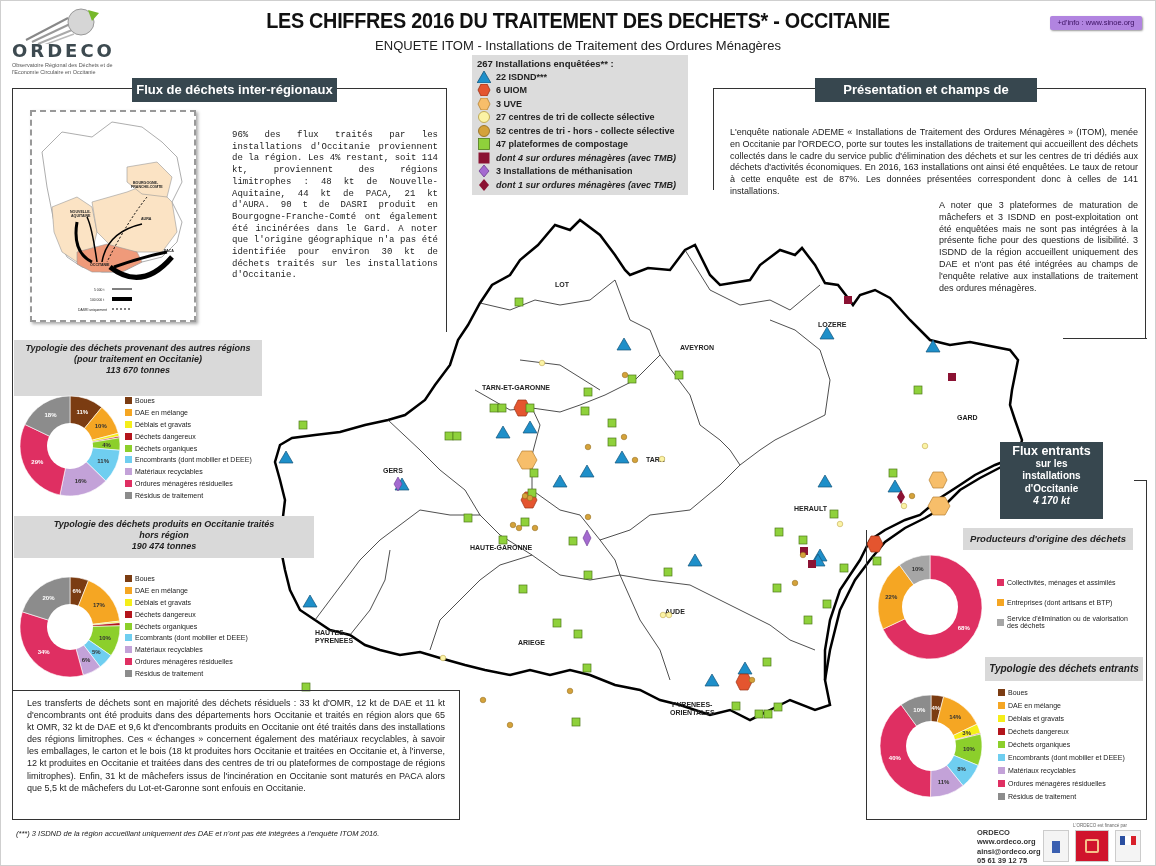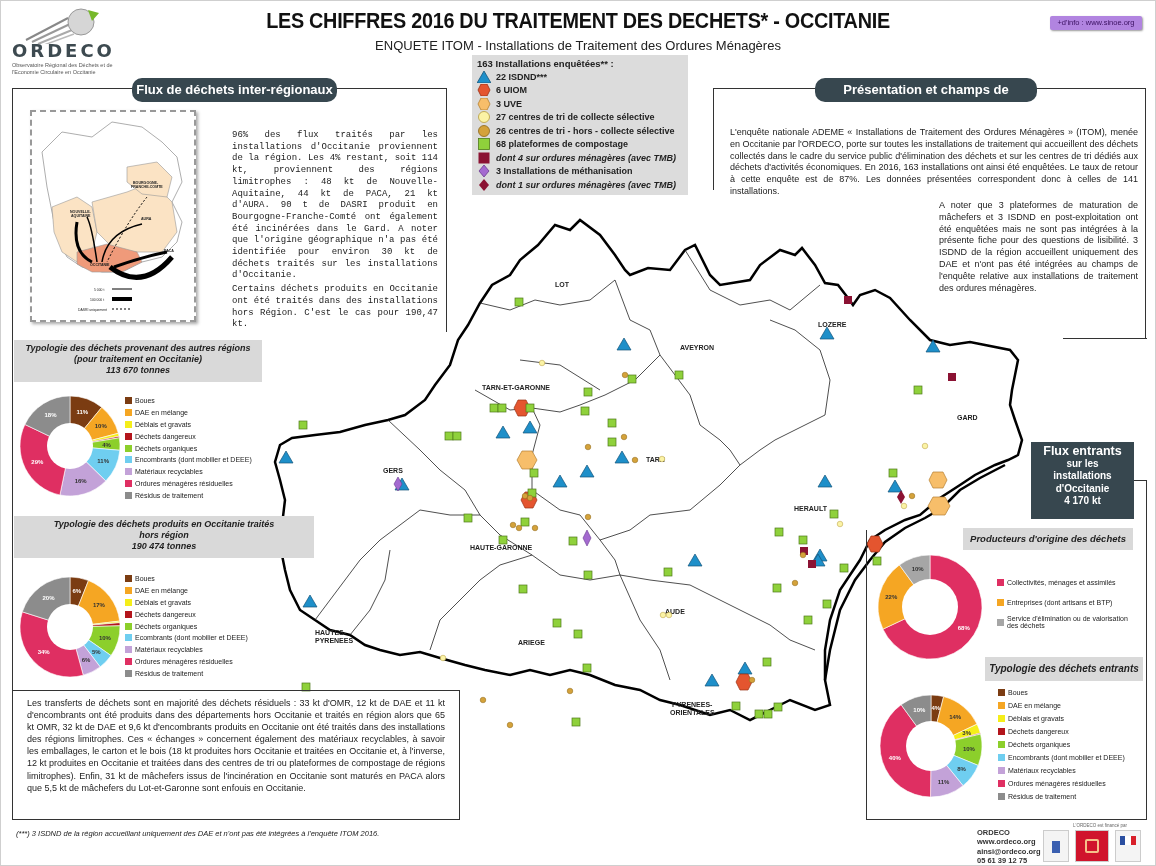--- a/index.html
+++ b/index.html
@@ -9,21 +9,21 @@
 
   
   .logo { left: 8px; top: 4px; width: 105px; height: 75px; }
   .logo-name { position: absolute; left: 4px; top: 36px; font-family: "DejaVu Sans", sans-serif; font-weight: bold; font-size: 18px; letter-spacing: 3px; color: #3d4a50; }
   .logo-sub { position: absolute; left: 4px; top: 58px; font-size: 5.5px; line-height: 6.5px; color: #555; width: 110px; }
   .main-title { left: 0; width: 1156px; top: 8px; text-align: center; font-family: "Liberation Sans", sans-serif; font-weight: bold; font-size: 22px; letter-spacing: -0.3px; color: #111; transform: scaleX(0.9); }
   .sub-title { left: 0; width: 1156px; top: 38px; text-align: center; font-size: 13px; color: #222; }
   .info-badge { left: 1050px; top: 16px; width: 92px; height: 14px; background: #b184e0; border-radius: 2px; font-size: 7.5px; color: #3a1060; text-align: center; line-height: 14px; box-shadow: 1px 1px 2px #999; }
 
   
-  .sec-head { background: #37474f; color: #fff; font-weight: bold; font-size: 13px; text-align: center; line-height: 24px; height: 24px; border-radius: 10px; }
+  .sec-head { background: #37474f; color: #fff; font-weight: bold; font-size: 13px; text-align: center; line-height: 24px; height: 24px; }
 
   
   .flux-box { left: 12px; top: 88px; width: 435px; height: 244px; border-top: 1px solid #333; border-left: 1px solid #333; border-right: 1px solid #333; }
   .flux-head { left: 132px; top: 78px; width: 205px; }
   .inset-map { left: 30px; top: 110px; width: 166px; height: 212px; border: 2px dashed #999; background: #fff; box-shadow: 2px 2px 3px #aaa; }
   .flux-text { left: 232px; top: 130px; width: 206px; font-size: 9px; line-height: 11.7px; text-align: justify; color: #222; }
   .flux-text p { margin-bottom: 2px; font-family: Liberation Mono, monospace; }
 
   
   .pres-box { left: 713px; top: 88px; width: 433px; height: 250px; border-top: 1px solid #333; border-right: 1px solid #333; }
@@ -47,21 +47,21 @@
   .donut-legend { font-size: 7px; color: #222; }
   .donut-legend .li { display: flex; align-items: center; height: 11.8px; }
   .donut-legend .sw { width: 7px; height: 7px; margin-right: 3px; flex: none; }
 
   .left-border { left: 12px; top: 332px; width: 1px; height: 360px; background: #333; }
 
   .bottom-text-box { left: 12px; top: 690px; width: 448px; height: 130px; border: 1px solid #333; padding: 6px 14px; font-size: 9px; line-height: 12.1px; text-align: justify; }
   .footnotes { left: 16px; top: 828px; font-size: 7.5px; font-style: italic; line-height: 12.5px; color: #222; }
 
   
-  .fe-box { left: 1031px; top: 442px; width: 103px; height: 77px; background: #37474f; color: #fff; text-align: center; font-weight: bold; font-size: 10px; line-height: 12.5px; padding-top: 3px; }
+  .fe-box { left: 1000px; top: 442px; width: 103px; height: 77px; background: #37474f; color: #fff; text-align: center; font-weight: bold; font-size: 10px; line-height: 12.5px; padding-top: 3px; }
   .fe-box .big { font-size: 12.5px; }
   .fe-line { left: 1134px; top: 480px; width: 13px; height: 1px; background: #333; }
   .fe-rightline { left: 1146px; top: 480px; width: 1px; height: 340px; background: #333; }
   .fe-box2 { left: 866px; top: 530px; width: 280px; height: 290px; border-left: 1px solid #333; border-bottom: 1px solid #333; }
   .prod-band { left: 963px; top: 528px; width: 170px; height: 22px; background: #d9d9d9; font-style: italic; font-weight: bold; font-size: 9.5px; text-align: center; line-height: 22px; }
   .typ-band { left: 985px; top: 657px; width: 158px; height: 24px; background: #d9d9d9; font-style: italic; font-weight: bold; font-size: 10px; text-align: center; line-height: 24px; }
 
   .contact { left: 977px; top: 828px; font-size: 7.5px; font-weight: bold; line-height: 9.3px; color: #333; }
   .funded { left: 1060px; top: 823px; font-size: 4.5px; color: #666; width: 80px; text-align: center; }
   .partner-logos { left: 1043px; top: 830px; display: flex; gap: 6px; }
@@ -83,21 +83,21 @@
   </svg>
   <div class="logo-name">ORDECO</div>
   <div class="logo-sub">Observatoire Régional des Déchets et de l'Economie Circulaire en Occitanie</div>
 </div>
 
 <div class="abs main-title">LES CHIFFRES 2016 DU TRAITEMENT DES DECHETS* - OCCITANIE</div>
 <div class="abs sub-title">ENQUETE ITOM - Installations de Traitement des Ordures Ménagères</div>
 <div class="abs info-badge">+d'info : www.sinoe.org</div>
 
 <div class="abs legend-box">
-  <div class="legend-title">163 Installations enquêtées** :</div>
+  <div class="legend-title">267 Installations enquêtées** :</div>
   <div class="legend-row">
     <span class="sym">
         <svg width="14" height="12">
           <polygon points="7,0 14,12 0,12" fill="#1e8fc9" stroke="#16557a" stroke-width="0.8"></polygon>
         </svg>
       </span>
     <span>22 ISDND***</span>
   </div>
   <div class="legend-row">
     <span class="sym">
@@ -122,29 +122,29 @@
         </svg>
       </span>
     <span>27 centres de tri de collecte sélective</span>
   </div>
   <div class="legend-row">
     <span class="sym">
         <svg width="14" height="12">
           <circle cx="7" cy="6" r="5.5" fill="#d4a23a" stroke="#8a6418" stroke-width="0.8"></circle>
         </svg>
       </span>
-    <span>26 centres de tri - hors - collecte sélective</span>
+    <span>52 centres de tri - hors - collecte sélective</span>
   </div>
   <div class="legend-row">
     <span class="sym">
         <svg width="14" height="12">
           <rect x="1.5" y="0.5" width="11" height="11" fill="#8fd13b" stroke="#4f7a1a" stroke-width="0.8"></rect>
         </svg>
       </span>
-    <span>68 plateformes de compostage</span>
+    <span>47 plateformes de compostage</span>
   </div>
   <div class="legend-row it">
     <span class="sym">
         <svg width="14" height="12">
           <rect x="1.5" y="0.5" width="11" height="11" fill="#8b1233"></rect>
         </svg>
       </span>
     <span>dont 4 sur ordures ménagères (avec TMB)</span>
   </div>
   <div class="legend-row">
@@ -363,33 +363,32 @@
     <line x1="80" y1="187" x2="100" y2="187" stroke="#000" stroke-width="4"></line>
     <line x1="80" y1="197" x2="100" y2="197" stroke="#000" stroke-width="1" stroke-dasharray="2,2"></line>
     <text x="62" y="179" font-size="3.4" fill="#222">5 000 t</text>
     <text x="58" y="189" font-size="3.4" fill="#222">100 000 t</text>
     <text x="46" y="199" font-size="3.4" fill="#222">DASRI uniquement</text>
   </svg>
 </div>
 
 <div class="abs flux-text">
   <p>96% des flux traités par les installations d'Occitanie proviennent de la région. Les 4% restant, soit 114 kt, proviennent des régions limitrophes : 48 kt de Nouvelle-Aquitaine, 44 kt de PACA, 21 kt d'AURA. 90 t de DASRI produit en Bourgogne-Franche-Comté ont également été incinérées dans le Gard. A noter que l'origine géographique n'a pas été identifiée pour environ 30 kt de déchets traités sur les installations d'Occitanie.</p>
-  <p>Certains déchets produits en Occitanie ont été traités dans des installations hors Région. C'est le cas pour 190,47 kt.</p>
 </div>
 
 <div class="abs pres-box"></div>
 <div class="abs pres-box-left"></div>
 <div class="abs sec-head pres-head">Présentation et champs de l'enquête</div>
 <div class="abs pres-text1">L'enquête nationale ADEME « Installations de Traitement des Ordures Ménagères » (ITOM), menée en Occitanie par l'ORDECO, porte sur toutes les installations de traitement qui accueillent des déchets collectés dans le cadre du service public d'élimination des déchets et sur les centres de tri dédiés aux déchets d'activités économiques. En 2016, 163 installations ont ainsi été enquêtées. Le taux de retour à cette enquête est de 87%. Les données présentées correspondent donc à celles de 141 installations.</div>
 <div class="abs pres-text2">A noter que 3 plateformes de maturation de mâchefers et 3 ISDND en post-exploitation ont été enquêtées mais ne sont pas intégrées à la présente fiche pour des questions de lisibilité. 3 ISDND de la région accueillent uniquement des DAE et n'ont pas été intégrées au champs de l'enquête relative aux installations de traitement des ordures ménagères.</div>
 <div class="abs pres-bottom"></div>
 
 <div class="abs left-border"></div>
 
-<div class="abs gray-band" style="left:14px;top:340px;width:248px;height:42px;">
+<div class="abs gray-band" style="left:14px;top:340px;width:248px;height:56px;">
   <div>Typologie des déchets provenant des autres régions</div>
   <div>(pour traitement en Occitanie)</div>
   <div>113 670 tonnes</div>
 </div>
 <svg class="abs" style="left:18px;top:394px" width="104" height="104" viewBox="-52 -52 104 104">
   <g id="d1">
       <path d="M0,0 L3.061616997868383e-15,-50 A50,50 0 0 1 31.738538564070108,-38.635025169100565 Z" fill="#7b3c12" stroke="#fff" stroke-width="0.6"></path>
       <path d="M0,0 L31.738538564070108,-38.635025169100565 A50,50 0 0 1 48.34648865751253,-12.752138428083823 Z" fill="#f5a623" stroke="#fff" stroke-width="0.6"></path>
       <path d="M0,0 L48.34648865751253,-12.752138428083823 A50,50 0 0 1 49.04876945013271,-9.70660679268138 Z" fill="#f5ee1a" stroke="#fff" stroke-width="0.6"></path>
       <path d="M0,0 L49.04876945013271,-9.70660679268138 A50,50 0 0 1 49.32818255432733,-8.168868090926509 Z" fill="#b3151c" stroke="#fff" stroke-width="0.6"></path>
@@ -519,21 +518,21 @@
 </div>
 
 <div class="abs fe-box2"></div>
 <div class="abs fe-rightline"></div>
 <div class="abs fe-line"></div>
 <div class="abs fe-box">
   <div class="big">Flux entrants</div>
   <div>sur les</div>
   <div>installations</div>
   <div>d'Occitanie</div>
-  <div style="">4 170 kt</div>
+  <div style="font-style:italic">4 170 kt</div>
 </div>
 
 <div class="abs prod-band">Producteurs d'origine des déchets</div>
 <svg class="abs" style="left:876px;top:553px" width="108" height="108" viewBox="-54 -54 108 108">
   <g id="d3">
       <path d="M0,0 L3.184081677783118e-15,-52 A52,52 0 1 1 -47.05100672823303,22.14052316138375 Z" fill="#df2f62" stroke="#fff" stroke-width="0.6"></path>
       <path d="M0,0 L-47.05100672823303,22.14052316138375 A52,52 0 0 1 -30.564833119208576,-42.06888370749729 Z" fill="#f5a623" stroke="#fff" stroke-width="0.6"></path>
       <path d="M0,0 L-30.564833119208576,-42.06888370749729 A52,52 0 0 1 3.663303279105716e-14,-52 Z" fill="#a6a6a6" stroke="#fff" stroke-width="0.6"></path>
     </g>
   <circle r="28" fill="#fff"></circle>

